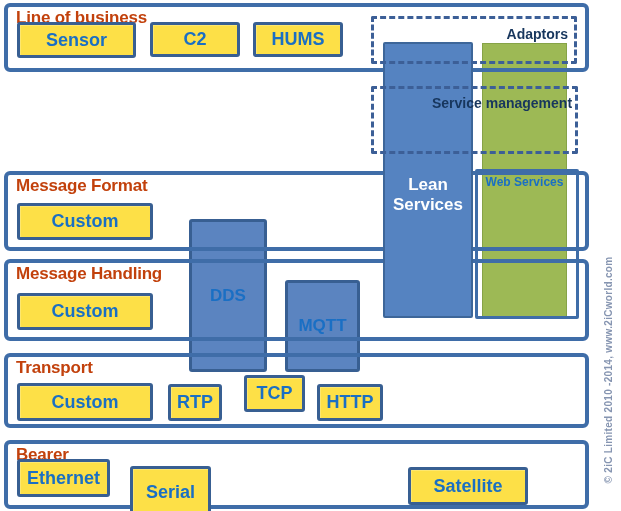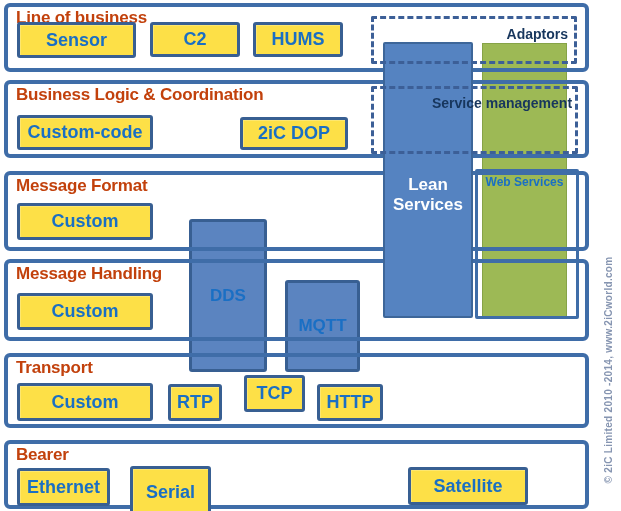--- a/index.html
+++ b/index.html
@@ -94,27 +94,20 @@
   <div class="layer" style="top:3px; height:69px;">
     <div class="layer-title">Line of business</div>
     <div class="b" style="left:9px; top:15px; width:119px; height:36px;">
       <span>Sensor</span></div>
     <div class="b" style="left:142px; top:15px; width:90px; height:35px;">
       <span>C2</span></div>
     <div class="b" style="left:245px; top:15px; width:90px; height:35px;">
       <span>HUMS</span></div>
   </div>
 
-  <div class="layer" style="top:80px; height:78px;">
-    <div class="layer-title">Business Logic &amp; Coordination</div>
-    <div class="b" style="left:9px; top:31px; width:136px; height:35px;">
-      <span>Custom-code</span></div>
-    <div class="b" style="left:232px; top:33px; width:108px; height:33px;">
-      <span>2iC DOP</span></div>
-  </div>
 
   <div class="layer" style="top:171px; height:80px;">
     <div class="layer-title">Message Format</div>
     <div class="b" style="left:9px; top:28px; width:136px; height:37px;">
       <span>Custom</span></div>
   </div>
 
   <div class="layer" style="top:259px; height:82px;">
     <div class="layer-title">Message Handling</div>
     <div class="b" style="left:9px; top:30px; width:136px; height:37px;">
@@ -128,21 +121,21 @@
     <div class="b" style="left:160px; top:27px; width:54px; height:37px;">
       <span>RTP</span></div>
     <div class="b" style="left:236px; top:18px; width:61px; height:37px;">
       <span>TCP</span></div>
     <div class="b" style="left:309px; top:27px; width:66px; height:37px;">
       <span>HTTP</span></div>
   </div>
 
   <div class="layer" style="top:440px; height:69px;">
     <div class="layer-title">Bearer</div>
-    <div class="b" style="left:9px; top:24px; width:93px; height:38px;">
+    <div class="b" style="left:9px; top:15px; width:93px; height:38px;">
       <span>Ethernet</span></div>
     <div class="b" style="left:122px; top:22px; width:81px; height:52px;">
       <span>Serial</span></div>
     <div class="b" style="left:400px; top:23px; width:120px; height:38px;">
       <span>Satellite</span></div>
   </div>
 
   <div class="lean-col" style="left:383px; top:42px; width:90px; height:276px;">
     <div class="txt">Lean Services</div>
   </div>

